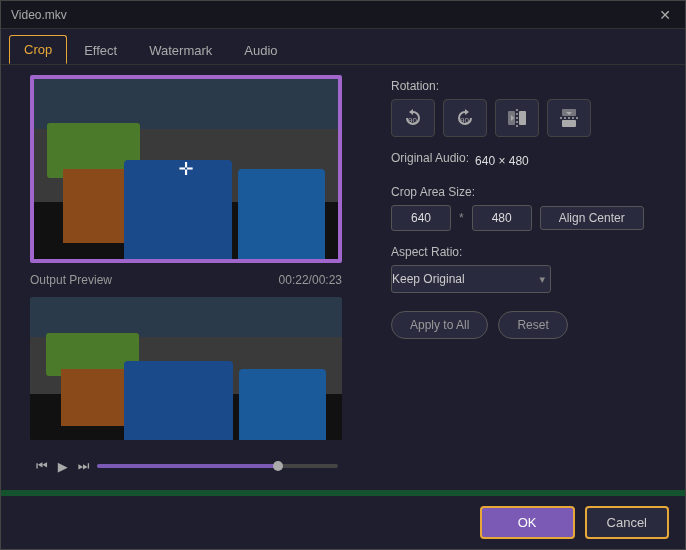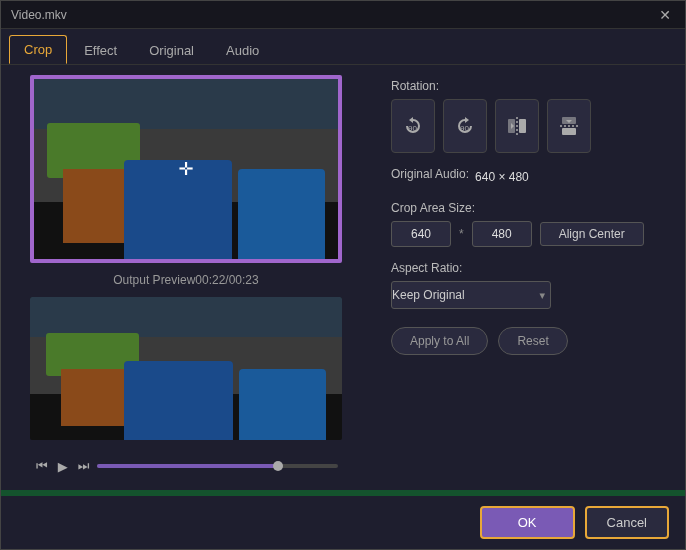--- a/index.html
+++ b/index.html
@@ -109,21 +109,21 @@
       position: absolute;
       top: 50%;
       left: 50%;
       transform: translate(-50%, -50%);
       color: #fff;
       font-size: 18px;
       z-index: 10;
     }
     .output-label-row {
       display: flex;
-      justify-content: center;
+      justify-content: space-between;
       align-items: center;
       padding: 2px 0;
     }
     .output-label {
       font-size: 12px;
       color: #999;
     }
     .output-time {
       font-size: 12px;
       color: #999;
@@ -188,21 +188,21 @@
       font-size: 12px;
       color: #bbb;
       margin-bottom: 6px;
     }
     .rotation-btns {
       display: flex;
       gap: 8px;
     }
     .rot-btn {
       width: 44px;
-      height: 54px;
+      height: 38px;
       background: #2a2a3e;
       border: 1px solid #444;
       border-radius: 4px;
       color: #ccc;
       cursor: pointer;
       display: flex;
       align-items: center;
       justify-content: center;
       font-size: 16px;
     }
@@ -330,21 +330,21 @@
 <div class="window">
 
   <div class="title-bar">
     <span class="title-bar-title">Video.mkv</span>
     <button class="title-bar-close">✕</button>
   </div>
 
   <div class="tab-bar">
     <div class="tab active">Crop</div>
     <div class="tab">Effect</div>
-    <div class="tab">Original</div>
+    <div class="tab">Watermark</div>
     <div class="tab">Audio</div>
   </div>
 
   <div class="main-content">
 
     <div class="left-panel">
 
       <div class="preview-top">
         <div class="video-sim">
           <div class="sky"></div>

